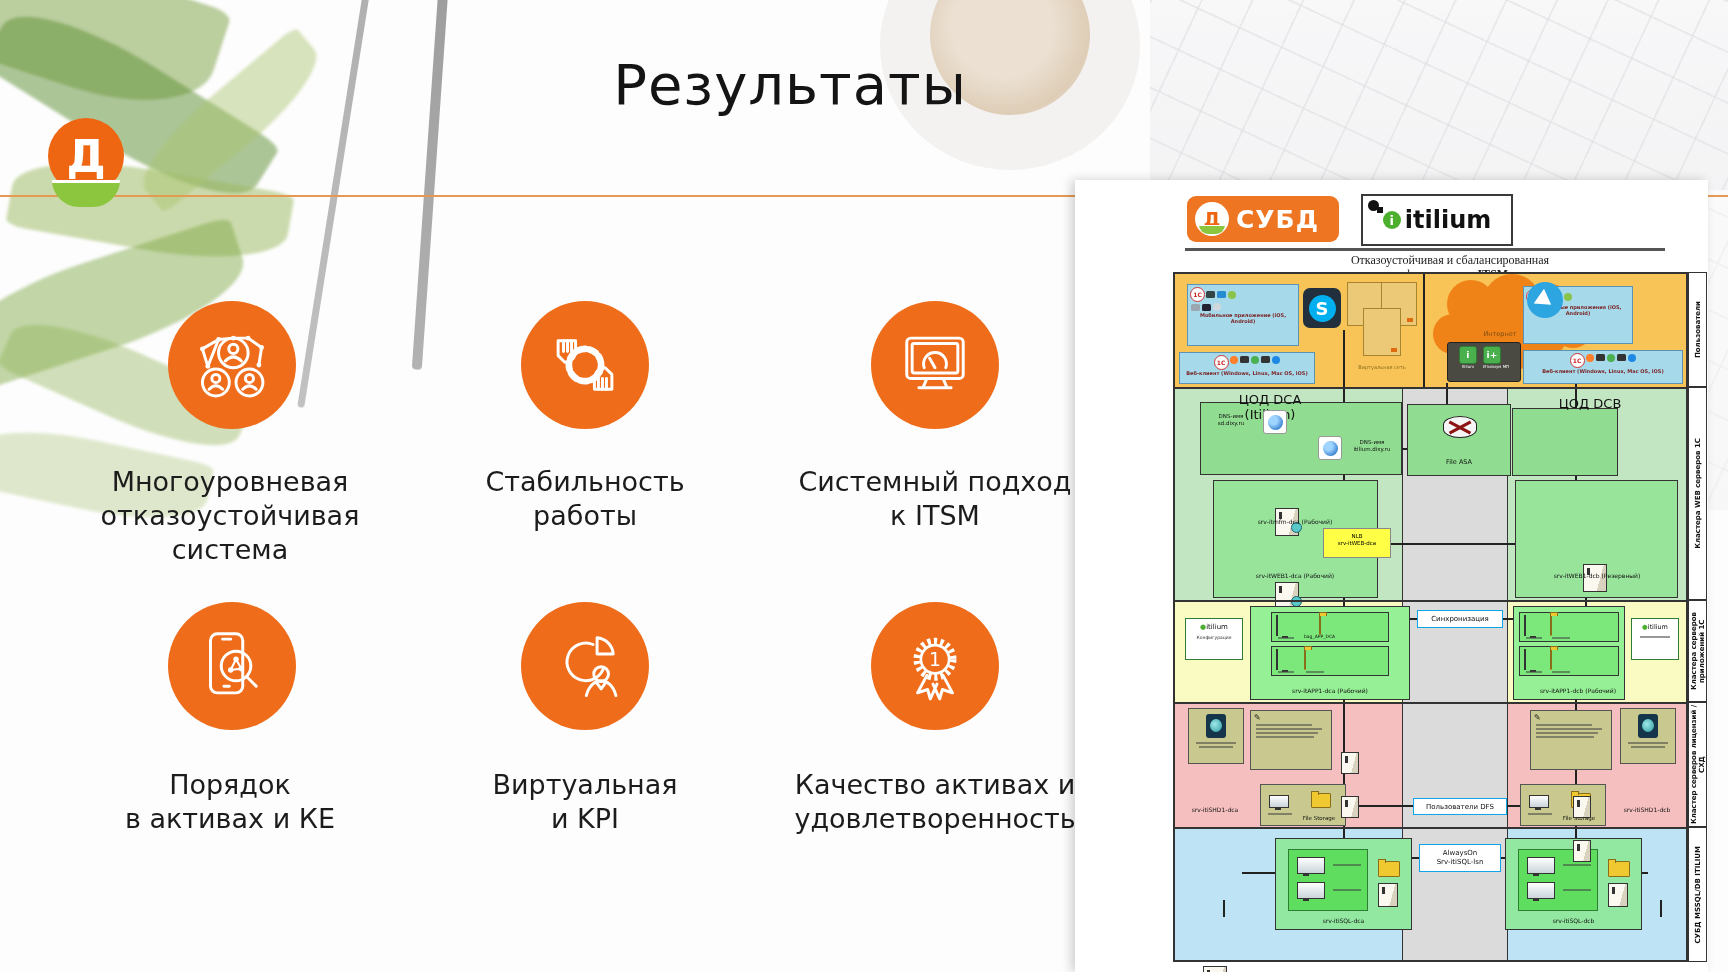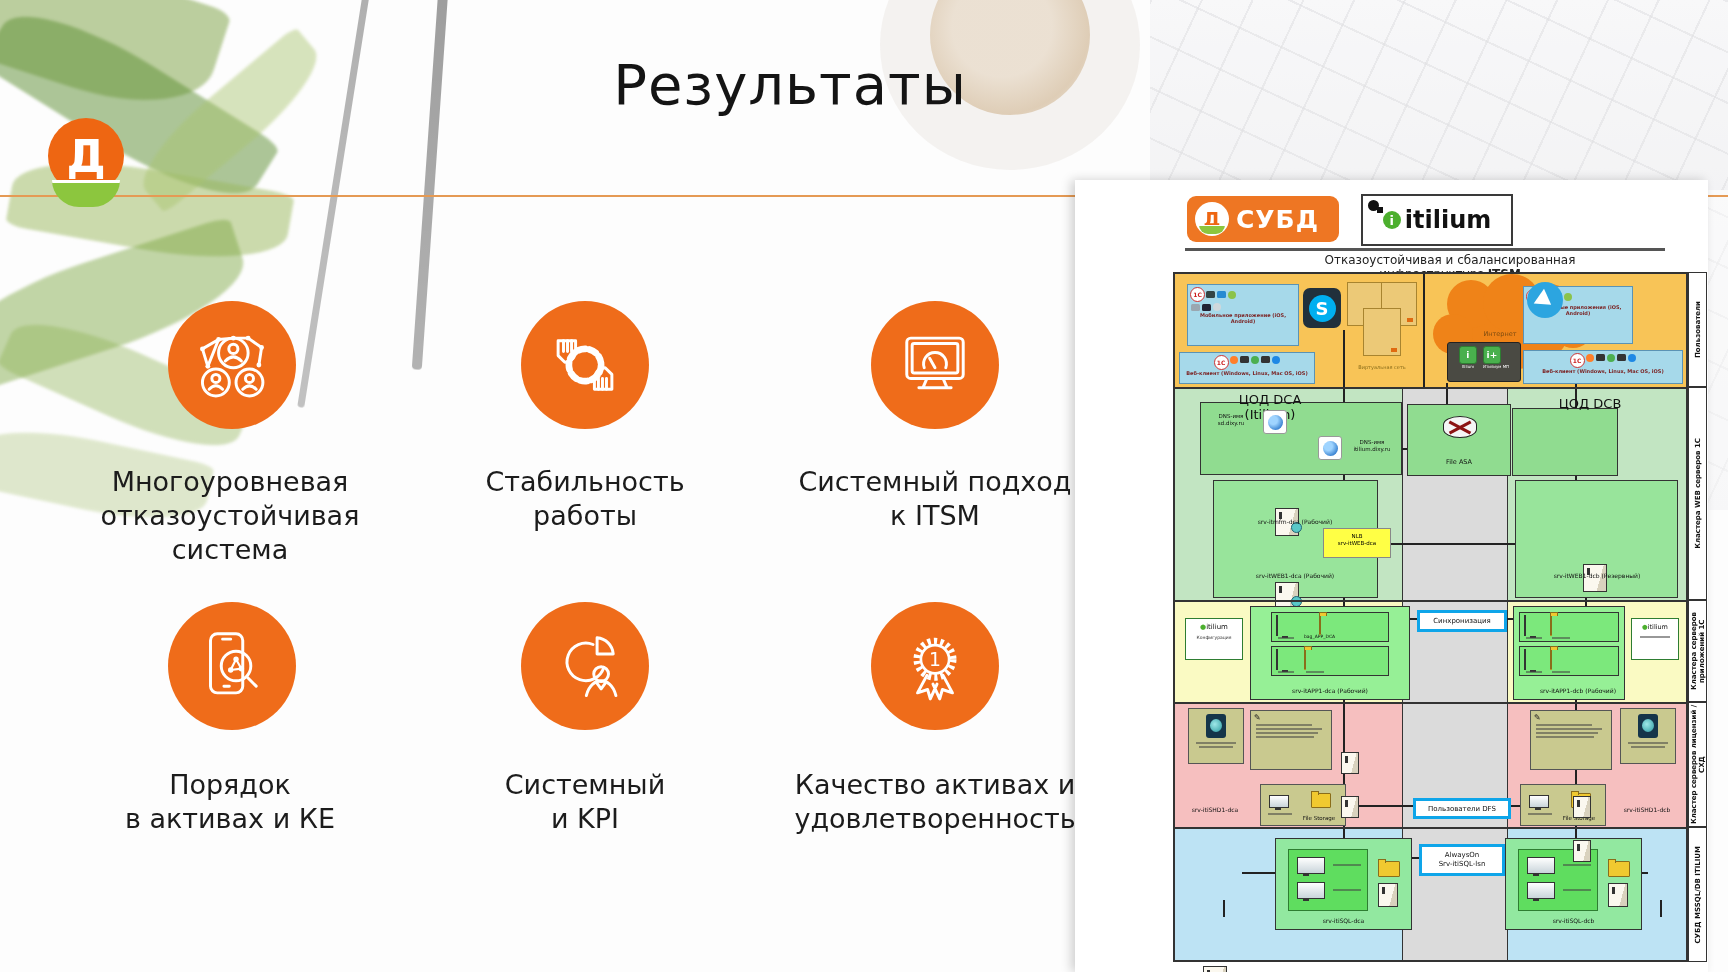--- a/index.html
+++ b/index.html
@@ -43,35 +43,35 @@
       border-radius:0 0 14px 14px;border-top:1.5px solid #fff;}
   .dixybox .txt{color:#fff;font-weight:bold;font-size:25px;letter-spacing:1px;}
   .itibox{position:absolute;left:286px;top:14px;width:148px;height:48px;background:#fff;
       border:2px solid #3a3a3a;display:flex;align-items:center;justify-content:center;gap:4px;}
   .itibox .phone{position:absolute;left:5px;top:4px;width:11px;height:11px;background:#111;border-radius:50%;}
   .itibox .phone:after{content:"";position:absolute;right:-4px;bottom:-2px;width:6px;height:6px;background:#111;}
   .itibox .idot{width:18px;height:18px;border-radius:50%;background:#4CAF2E;color:#fff;font-weight:bold;
       font-size:13px;display:flex;align-items:center;justify-content:center;}
   .itibox .txt{font-weight:bold;font-size:24px;color:#111;}
   .dgline{position:absolute;left:110px;top:68px;width:480px;height:2.5px;background:#555;}
-  .dgtitle{position:absolute;left:160px;width:430px;text-align:center;font-size:12px;color:#222;}
+  .dgtitle{position:absolute;left:160px;width:430px;text-align:center;font-size:12px;color:#222;font-family:Liberation Serif, serif;}
   .zone{position:absolute;left:98px;width:515px;}
   .mainborder{position:absolute;left:98px;top:92px;width:515px;height:690px;border:2px solid #333;
       box-sizing:border-box;pointer-events:none;z-index:40;}
   .hsep{position:absolute;left:98px;width:515px;height:1.5px;background:#333;z-index:30;}
   .graycol{position:absolute;left:327px;top:207px;width:106px;height:575px;background:#DBDBDB;
       border-left:1.5px solid #333;border-right:1.5px solid #333;box-sizing:border-box;z-index:2;}
   .cline{position:absolute;background:#222;z-index:6;}
   .node{position:absolute;z-index:8;box-sizing:border-box;}
   .gbox{background:#90DC90;border:1.3px solid #333;}
   .gbox2{background:#98E49B;border:1.3px solid #333;}
   .ybox{background:#FFFF45;border:1px solid #888;}
   .obox{background:#C9C98F;border:1.2px solid #555;}
   .tlabel{position:absolute;z-index:9;color:#111;text-align:center;}
-  .whtlbl{position:absolute;z-index:9;background:#fff;border:3px solid #0ea5e9;color:#111;
+  .whtlbl{position:absolute;z-index:9;background:#fff;border:1px solid #0ea5e9;color:#111;
       text-align:center;font-size:7px;line-height:8px;display:flex;align-items:center;justify-content:center;}
   .sidebox{position:absolute;left:613px;width:19px;border:1.5px solid #333;background:#fff;
       box-sizing:border-box;z-index:12;display:flex;align-items:center;justify-content:center;}
   .vtext{writing-mode:vertical-rl;transform:rotate(180deg);font-size:7px;font-weight:bold;
       color:#111;text-align:center;line-height:8px;}
   
   .srv{position:relative;background:linear-gradient(105deg,#fbf8ef 68%,#d9d2be 68%);border:1px solid #333;}
   .srv:before{content:"";position:absolute;left:3px;top:3px;width:3px;height:7px;background:#333;}
   .srv .dot{position:absolute;right:-4px;bottom:2px;width:9px;height:9px;border-radius:50%;
       background:#58c8c8;border:1px solid #267;}
@@ -220,21 +220,21 @@
   <svg viewBox="0 0 64 64">
     <g fill="none" stroke="#fff" stroke-width="2.2" stroke-linecap="round" stroke-linejoin="round">
       <path d="M38 16 a14 14 0 1 0 8 17"></path>
       <path d="M41 11 v12 h12 a13 13 0 0 0 -12 -12 z"></path>
       <circle cx="44" cy="38" r="5.5"></circle>
       <path d="M33 54 c2 -8 7 -11 11 -11 c4 0 9 3 11 11"></path>
       <path d="M41 45 l3 4 l3 -4"></path>
     </g>
   </svg>
 </div>
-<div class="flabel pre" style="left:385px;top:768px;">Системный
+<div class="flabel pre" style="left:385px;top:768px;">Виртуальная
 и KPI</div>
 
 <div class="fcircle" style="left:871px;top:602px;">
   <svg viewBox="0 0 64 64">
     <g fill="none" stroke="#fff">
       <circle cx="32" cy="27" r="13.5" stroke-width="5" stroke-dasharray="2.4 2.4"></circle>
       <circle cx="32" cy="27" r="10.5" stroke-width="2"></circle>
       <path stroke-width="2.2" stroke-linecap="round" stroke-linejoin="round" d="M26 39 l-7 13 l7.5 -2.5 l2 7 l5 -11 M38 39 l7 13 l-7.5 -2.5 l-2 7 l-5 -11"></path>
     </g>
     <text x="32" y="32" fill="#fff" font-size="14" text-anchor="middle">1</text>

